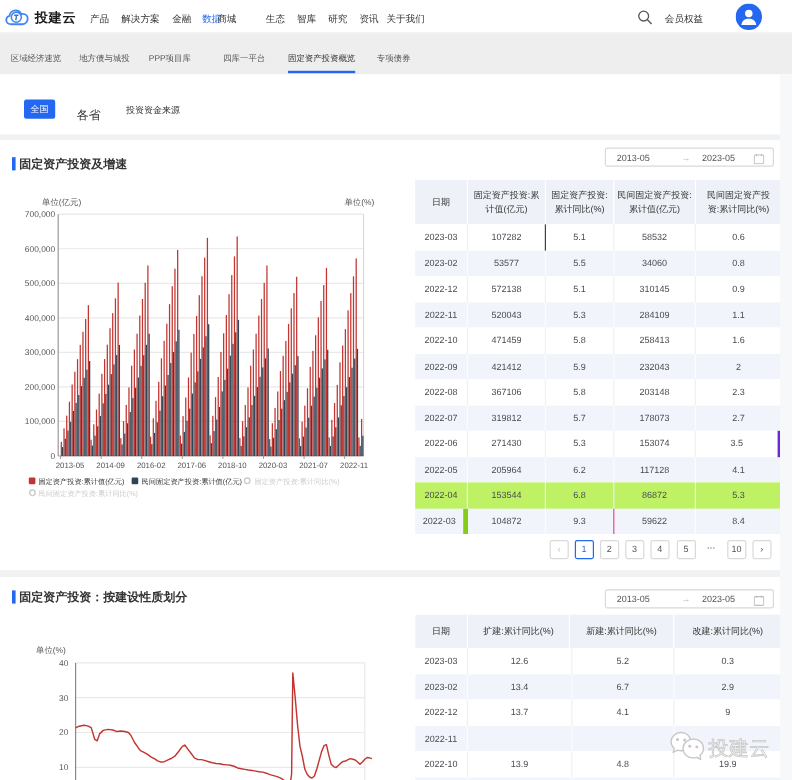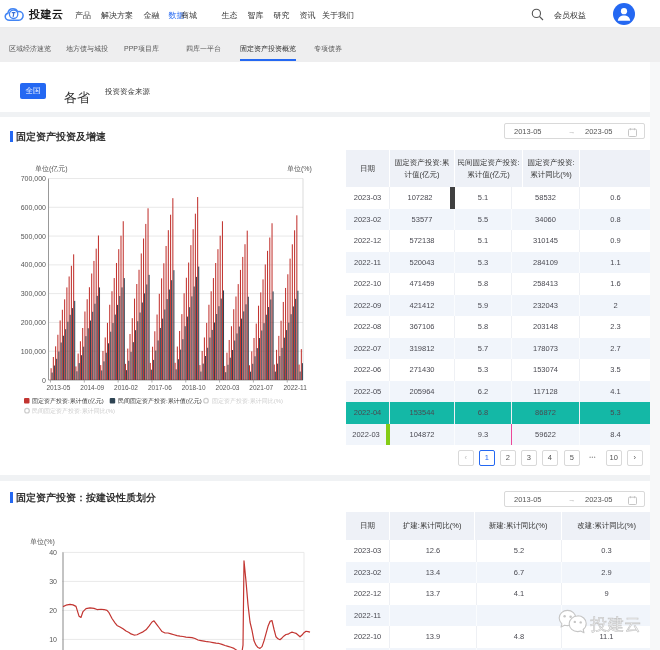--- a/index.html
+++ b/index.html
@@ -51,21 +51,21 @@
     <span class="tab" style="left:66px">地方债与城投</span>
     <span class="tab" style="left:124px">PPP项目库</span>
     <span class="tab" style="left:186px">四库一平台</span>
     <span class="tab tact" style="left:240px">固定资产投资概览</span>
     <span class="tab" style="left:314px">专项债券</span>
 <div style="position:absolute;left:240px;top:31px;width:56px;height:2px;background:#2468f2"></div>
 </div>
 
 <div style="position:absolute;left:0;top:62px;width:660px;height:50px;background:#fff">
 <div style="position:absolute;left:20px;top:21px;width:26px;height:16px;background:#2468f2;border-radius:2px;color:#fff;font-size:7.5px;text-align:center;line-height:16px">全国</div>
-<span style="position:absolute;left:64px;top:27px;font-size:13px;color:#333">各省</span>
+<span style="position:absolute;left:64px;top:27px;font-size:10px;color:#333">各省</span>
 <span style="position:absolute;left:105px;top:25px;font-size:7.5px;color:#333">投资资金来源</span>
 </div>
 <div style="position:absolute;left:0;top:112px;width:660px;height:5px;background:#f0f2f4"></div>
 
 <div style="position:absolute;left:0;top:117px;width:660px;height:358px;background:#fff">
 <div style="position:absolute;left:10px;top:14px;width:2.5px;height:10.5px;background:#2468f2"></div>
 <div style="position:absolute;left:16px;top:13px;font-size:10px;font-weight:600;color:#333">固定资产投资及增速</div>
 </div>
 <div style="position:absolute;left:504px;top:123px;width:141px;height:16px;border:1px solid #d9d9d9;border-radius:2px;background:#fff">
 <span style="position:absolute;left:9px;top:3px;font-size:7.5px;color:#555">2013-05</span>
@@ -346,26 +346,27 @@
 <circle cx="196" cy="240.7" r="2.3" fill="none" stroke="#ccc" stroke-width="1.2"></circle>
 <text x="202" y="243.3" font-size="6" fill="#ccc">固定资产投资:累计同比(%)</text>
 <circle cx="17" cy="250.7" r="2.3" fill="none" stroke="#ccc" stroke-width="1.2"></circle>
 <text x="22" y="253.3" font-size="6" fill="#ccc">民间固定资产投资:累计同比(%)</text>
 
 </svg>
 <div style="position:absolute;left:346px;top:150px;width:306px">
 <div class="th" style="height:37px">
       <div class="hc" style="width:44px">日期</div>
       <div class="hc" style="width:65px">固定资产投资:累<br>计值(亿元)</div>
+      <div class="hc" style="width:57px">固定资产投资:<br>累计同比(%)</div>
       <div class="hc" style="width:68px">民间固定资产投资:<br>累计值(亿元)</div>
-      <div class="hc" style="width:57px">固定资产投资:<br>累计同比(%)</div>
+      <div class="hc" style="width:72px">民间固定资产投<br>资:累计同比(%)</div>
     </div>
 <div class="tr" style="background:#ffffff">
       <div class="bc" style="width:44px;border-right:1px solid #eef0f4">2023-03</div>
-      <div class="bc" style="width:65px;border-right:5px solid #404040">107282</div>
+      <div class="bc" style="width:65px;border-right:1px solid #404040">107282</div>
       <div class="bc" style="width:57px;border-right:1px solid #eef0f4">5.1</div>
       <div class="bc" style="width:68px;border-right:1px solid #eef0f4">58532</div>
       <div class="bc" style="width:72px;border-right:1px solid #eef0f4">0.6</div>
     </div>
     <div class="tr" style="background:#f1f5fb">
       <div class="bc" style="width:44px;border-right:1px solid #fafcfe">2023-02</div>
       <div class="bc" style="width:65px;border-right:1px solid #fafcfe">53577</div>
       <div class="bc" style="width:57px;border-right:1px solid #fafcfe">5.5</div>
       <div class="bc" style="width:68px;border-right:1px solid #fafcfe">34060</div>
       <div class="bc" style="width:72px;border-right:1px solid #fafcfe">0.8</div>
@@ -410,30 +411,30 @@
       <div class="bc" style="width:65px;border-right:1px solid #fafcfe">319812</div>
       <div class="bc" style="width:57px;border-right:1px solid #fafcfe">5.7</div>
       <div class="bc" style="width:68px;border-right:1px solid #fafcfe">178073</div>
       <div class="bc" style="width:72px;border-right:1px solid #fafcfe">2.7</div>
     </div>
     <div class="tr" style="background:#ffffff">
       <div class="bc" style="width:44px;border-right:1px solid #eef0f4">2022-06</div>
       <div class="bc" style="width:65px;border-right:1px solid #eef0f4">271430</div>
       <div class="bc" style="width:57px;border-right:1px solid #eef0f4">5.3</div>
       <div class="bc" style="width:68px;border-right:1px solid #eef0f4">153074</div>
-      <div class="bc" style="width:72px;border-right:1px solid #6d28d9">3.5</div>
+      <div class="bc" style="width:72px;border-right:4px solid #6d28d9">3.5</div>
     </div>
     <div class="tr" style="background:#f1f5fb">
       <div class="bc" style="width:44px;border-right:1px solid #fafcfe">2022-05</div>
       <div class="bc" style="width:65px;border-right:1px solid #fafcfe">205964</div>
       <div class="bc" style="width:57px;border-right:1px solid #fafcfe">6.2</div>
       <div class="bc" style="width:68px;border-right:1px solid #fafcfe">117128</div>
       <div class="bc" style="width:72px;border-right:1px solid #fafcfe">4.1</div>
     </div>
-    <div class="tr" style="background:#14b8a6">
+    <div class="tr" style="background:#bef264">
       <div class="bc" style="width:44px;border-right:1px solid #eef0f4">2022-04</div>
       <div class="bc" style="width:65px;border-right:1px solid #eef0f4">153544</div>
       <div class="bc" style="width:57px;border-right:1px solid #eef0f4">6.8</div>
       <div class="bc" style="width:68px;border-right:1px solid #eef0f4">86872</div>
       <div class="bc" style="width:72px;border-right:1px solid #eef0f4">5.3</div>
     </div>
     <div class="tr" style="background:#f1f5fb">
       <div class="bc" style="width:44px;border-right:4px solid #84cc16">2022-03</div>
       <div class="bc" style="width:65px;border-right:1px solid #fafcfe">104872</div>
       <div class="bc" style="width:57px;border-right:1px solid #ec4899">9.3</div>
@@ -510,21 +511,21 @@
     <div class="tr" style="background:#f1f5fb">
       <div class="bc" style="width:44px;border-right:1px solid #fafcfe">2022-11</div>
       <div class="bc" style="width:87px;border-right:1px solid #fafcfe"></div>
       <div class="bc" style="width:85px;border-right:1px solid #fafcfe"></div>
       <div class="bc" style="width:90px;border-right:1px solid #fafcfe"></div>
     </div>
     <div class="tr" style="background:#ffffff">
       <div class="bc" style="width:44px;border-right:1px solid #eef0f4">2022-10</div>
       <div class="bc" style="width:87px;border-right:1px solid #eef0f4">13.9</div>
       <div class="bc" style="width:85px;border-right:1px solid #eef0f4">4.8</div>
-      <div class="bc" style="width:90px;border-right:1px solid #eef0f4">11.1</div>
+      <div class="bc" style="width:90px;border-right:1px solid #eef0f4">19.9</div>
     </div>
     <div class="tr" style="background:#f1f5fb">
       <div class="bc" style="width:44px;border-right:1px solid #fafcfe">2022-09</div>
       <div class="bc" style="width:87px;border-right:1px solid #fafcfe"></div>
       <div class="bc" style="width:85px;border-right:1px solid #fafcfe"></div>
       <div class="bc" style="width:90px;border-right:1px solid #fafcfe"></div>
     </div>
 </div>
 <svg width="112" height="52" viewBox="0 0 112 52" style="position:absolute;left:548px;top:598px">
 <g stroke="#c6c6c6" fill="#ffffff" stroke-width="1.1" stroke-linejoin="round">

